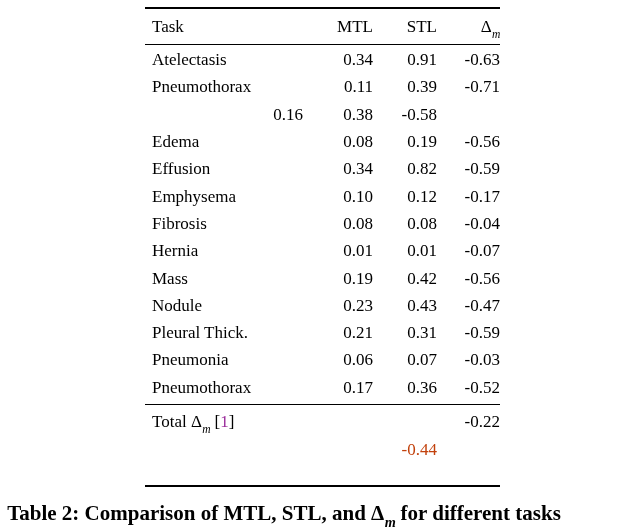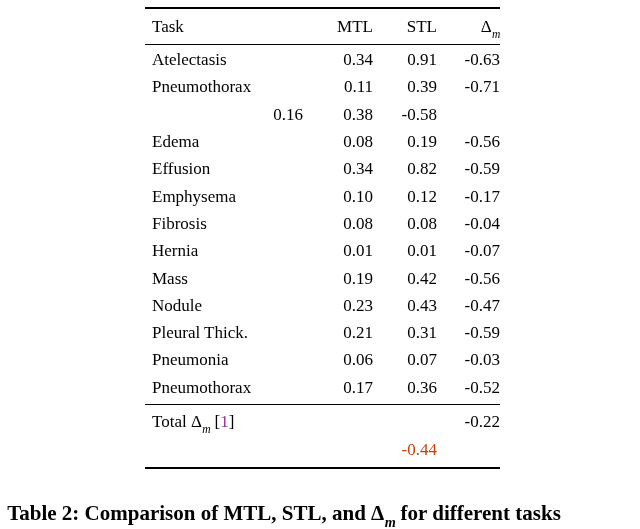--- a/index.html
+++ b/index.html
@@ -27,21 +27,21 @@
   }
   .trow {
     display: grid;
     grid-template-columns: 158px 70px 64px 63px;
     align-items: center;
     height: 27.3px;
   }
   .thead .trow { height: 35px; }
   .thead { border-bottom: 1.4px solid #000000; }
   .tbody { border-bottom: 1.4px solid #000000; padding: 1px 0 3px 0; }
-  .tfoot { padding: 3px 0 3px 0; }
+  .tfoot { padding: 3px 0 21px 0; }
   .tfoot .trow { height: 28px; }
   .cell { line-height: 1; white-space: nowrap; }
   .cell.task { text-align: left; padding-left: 7px; }
   .cell.num  { text-align: right; }
   sub.mi {
     font-style: italic;
     font-size: 0.68em;
     line-height: 0;
     position: relative;
     top: 0.12em;

